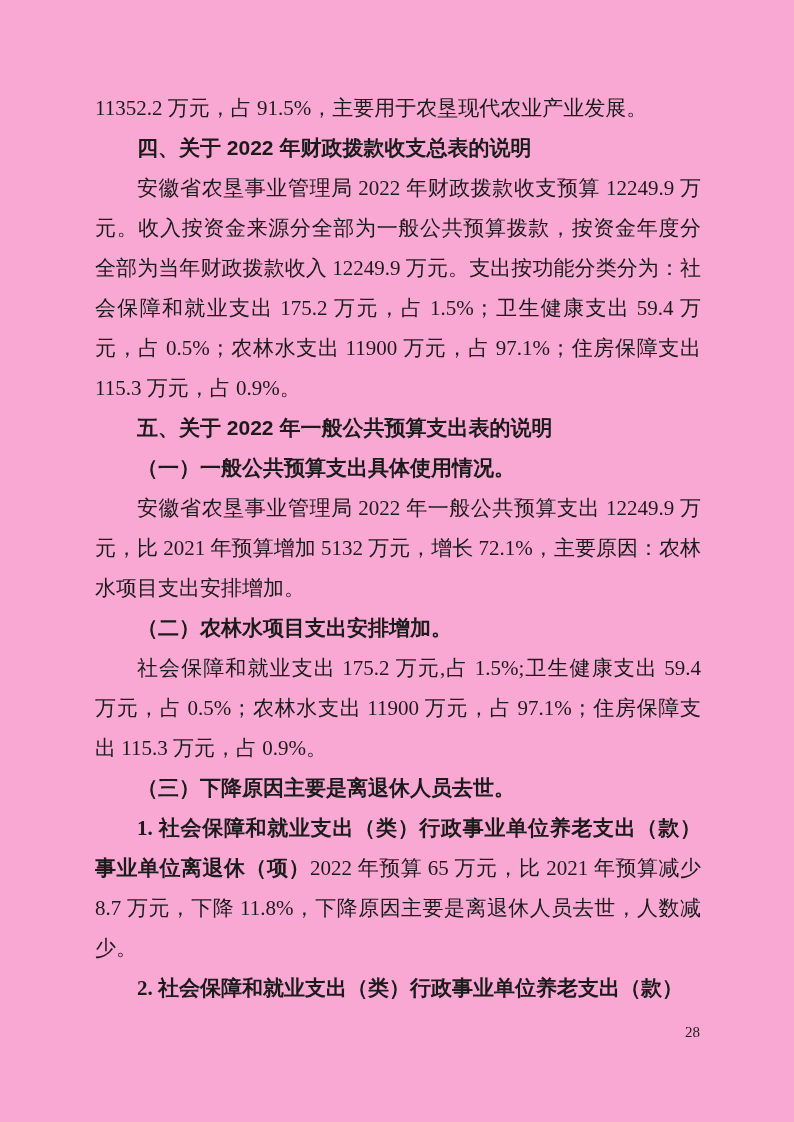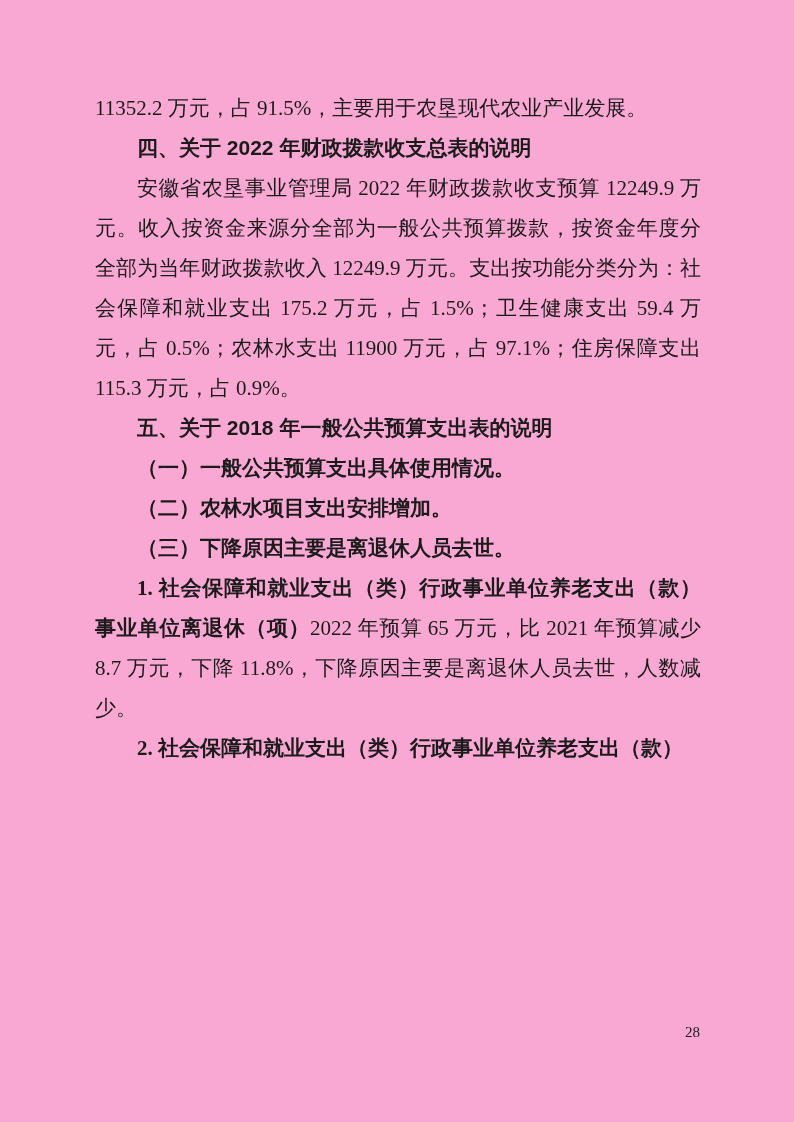--- a/index.html
+++ b/index.html
@@ -64,27 +64,29 @@
 
 <div class="page">
   <div class="content">
 
     <p class="no-indent">11352.2 万元，占 91.5%，主要用于农垦现代农业产业发展。</p>
 
     <p class="heading-hei">四、关于 2022 年财政拨款收支总表的说明</p>
 
     <p class="indent">安徽省农垦事业管理局 2022 年财政拨款收支预算 12249.9 万元。收入按资金来源分全部为一般公共预算拨款，按资金年度分全部为当年财政拨款收入 12249.9 万元。支出按功能分类分为：社会保障和就业支出 175.2 万元，占 1.5%；卫生健康支出 59.4 万元，占 0.5%；农林水支出 11900 万元，占 97.1%；住房保障支出 115.3 万元，占 0.9%。</p>
 
-    <p class="heading-hei">五、关于 2018 年一般公共预算支出表的说明</p>
+    <p class="heading-hei">五、关于 2022 年一般公共预算支出表的说明</p>
 
     <p class="heading-kai">（一）一般公共预算支出具体使用情况。</p>
 
+    <p class="indent">安徽省农垦事业管理局 2022 年一般公共预算支出 12249.9 万元，比 2021 年预算增加 5132 万元，增长 72.1%，主要原因：农林水项目支出安排增加。</p>
 
     <p class="heading-kai">（二）农林水项目支出安排增加。</p>
 
+    <p class="indent">社会保障和就业支出 175.2 万元,占 1.5%;卫生健康支出 59.4 万元，占 0.5%；农林水支出 11900 万元，占 97.1%；住房保障支出 115.3 万元，占 0.9%。</p>
 
     <p class="heading-kai">（三）下降原因主要是离退休人员去世。</p>
 
     <p class="indent"><span class="bold-lead">1. 社会保障和就业支出（类）行政事业单位养老支出（款）事业单位离退休（项）</span><span>2022 年预算 65 万元，比 2021 年预算减少 8.7 万元，下降 11.8%，下降原因主要是离退休人员去世，人数减少。</span></p>
 
     <p class="heading-kai">2. 社会保障和就业支出（类）行政事业单位养老支出（款）</p>
 
   </div>
 
   <div class="page-number">28</div>

